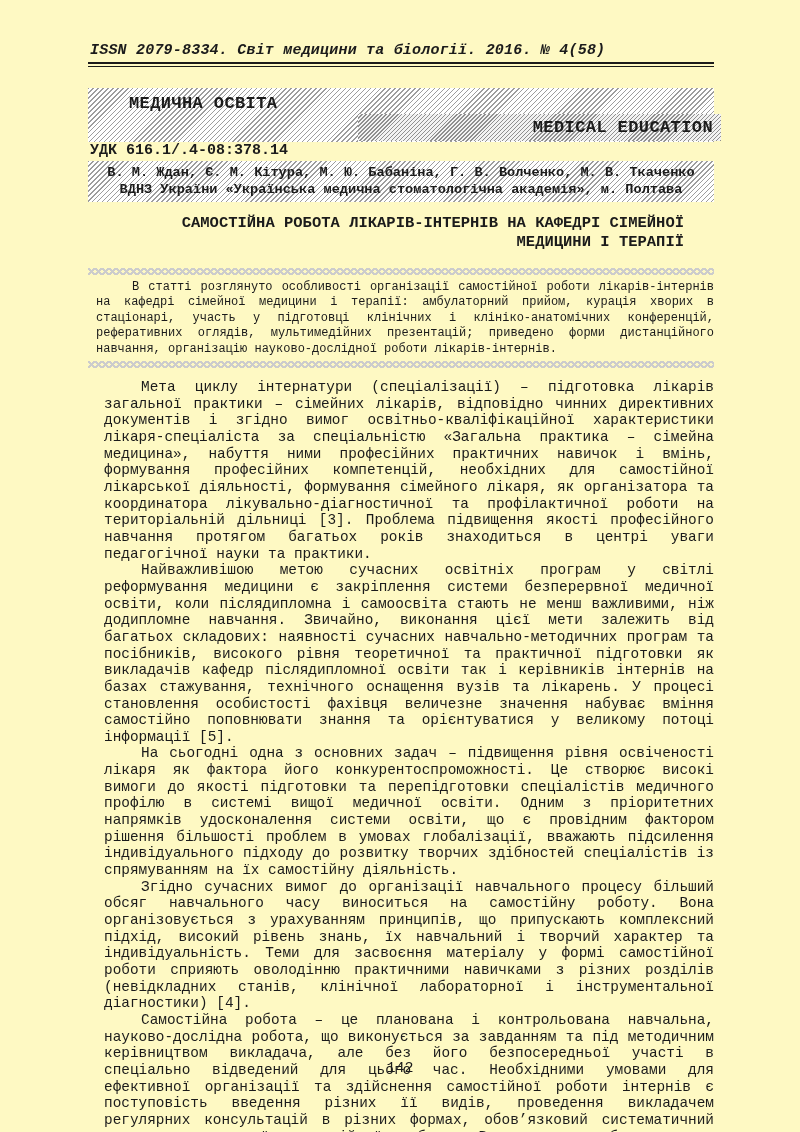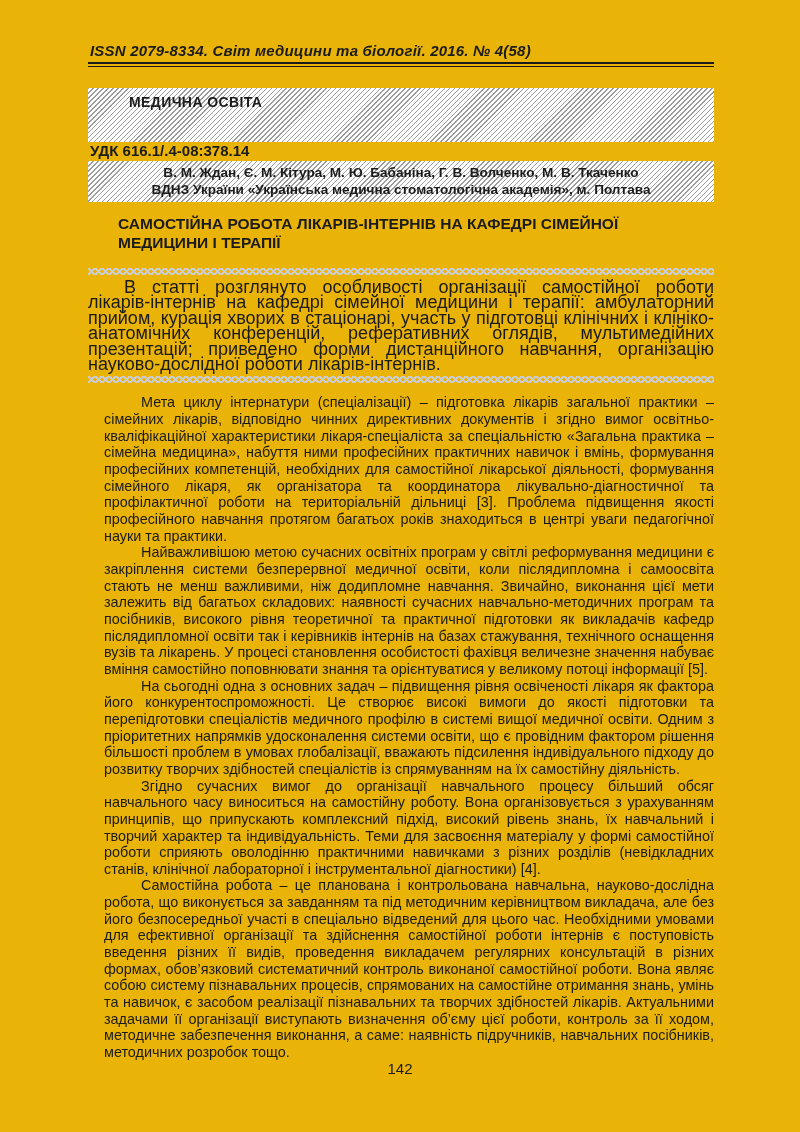--- a/index.html
+++ b/index.html
@@ -1,20 +1,20 @@
 <!DOCTYPE html>
 <html><head>
 <meta charset="utf-8">
 <style>
   html,body{margin:0;padding:0;background:#e8e8e8;}
   .page{
     position:relative;
     width:800px;height:1132px;
-    background:#eab308;
-    font-family:Liberation Sans, sans-serif;
+    background:#fef9c3;
+    font-family:Liberation Mono, monospace;
     color:#1b1b1b;
     overflow:hidden;
     margin:0 auto;
   }
   .col{position:absolute;left:88px;top:0;width:626px;}
 
   .journal-header{
     margin-top:42px;
     font-size:15px;font-weight:bold;font-style:italic;
     letter-spacing:0.2px;
@@ -34,21 +34,21 @@
     background-image:repeating-linear-gradient(135deg,#8f8f8f 0,#8f8f8f 1px,#f2f2f2 1px,#f2f2f2 2.8px);
   }
 
   .section-banner{
     position:relative;
     margin-top:21px;
     height:54px;
   }
   .sec-uk{
     position:absolute;top:6px;left:13px;
-    font-size:14px;font-weight:bold;
+    font-size:17px;font-weight:bold;
     letter-spacing:0.4px;
     padding-left:28px;
   }
   .sec-en-band{
     position:absolute;right:-7px;bottom:1px;
     width:58%;height:27px;
     display:flex;align-items:center;justify-content:flex-end;
   }
   .sec-en{
     font-size:17px;font-weight:bold;
@@ -65,39 +65,39 @@
     margin-top:2px;
     text-align:center;
     font-weight:bold;
     font-size:13.6px;
     line-height:17px;
     padding:3px 0 4px 0;
   }
 
   .title{
     margin:12px 30px 16px 30px;
-    text-align:left;
+    text-align:right;
     font-size:15.5px;font-weight:bold;
     line-height:19px;
   }
 
   .zigzag{
     height:7px;
     margin-top:6px;
     background-image:
       linear-gradient(45deg, transparent 42%, #cccccc 42%, #cccccc 58%, transparent 58%),
       linear-gradient(-45deg, transparent 42%, #cccccc 42%, #cccccc 58%, transparent 58%);
     background-size:7px 7px;
     background-repeat:repeat-x;
   }
   .zigzag.bottom{margin-top:4px;}
 
   .abstract{
-    margin:5px 0 0 0;
-    font-size:18px;
+    margin:5px 0 0 8px;
+    font-size:12px;
     line-height:15.4px;
     text-align:justify;
     text-indent:36px;
   }
   .keywords{margin-top:0;}
 
   .body-text{margin-top:11px;margin-left:16px;}
   .body-text p{
     margin:0;
     font-size:14.4px;
@@ -117,20 +117,23 @@
 <body>
 
 <div class="page">
   <div class="col">
 
     <div class="journal-header">ISSN 2079-8334. Світ медицини та біології. 2016. № 4(58)</div>
     <div class="header-rule"></div>
 
     <div class="section-banner hatch">
       <div class="sec-uk">МЕДИЧНА ОСВІТА</div>
+      <div class="sec-en-band hatch-dense">
+        <span class="sec-en">MEDICAL EDUCATION</span>
+      </div>
     </div>
 
     <div class="udc">УДК 616.1/.4-08:378.14</div>
 
     <div class="authors-banner hatch">
       <div>В. М. Ждан, Є. М. Кітура, М. Ю. Бабаніна, Г. В. Волченко, М. В. Ткаченко</div>
       <div>ВДНЗ України «Українська медична стоматологічна академія», м. Полтава</div>
     </div>
 
     <div class="title">САМОСТІЙНА РОБОТА ЛІКАРІВ-ІНТЕРНІВ НА КАФЕДРІ СІМЕЙНОЇ МЕДИЦИНИ І ТЕРАПІЇ</div>

